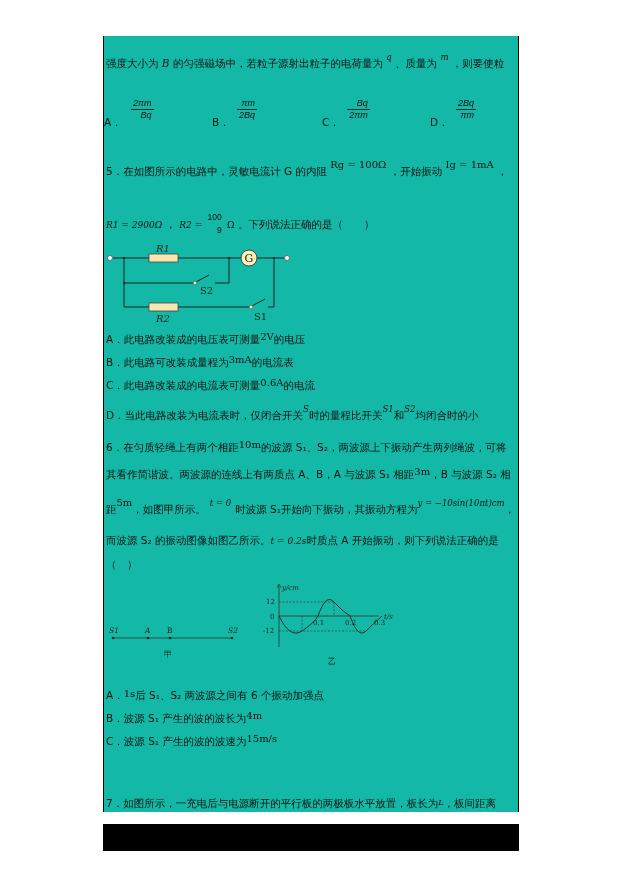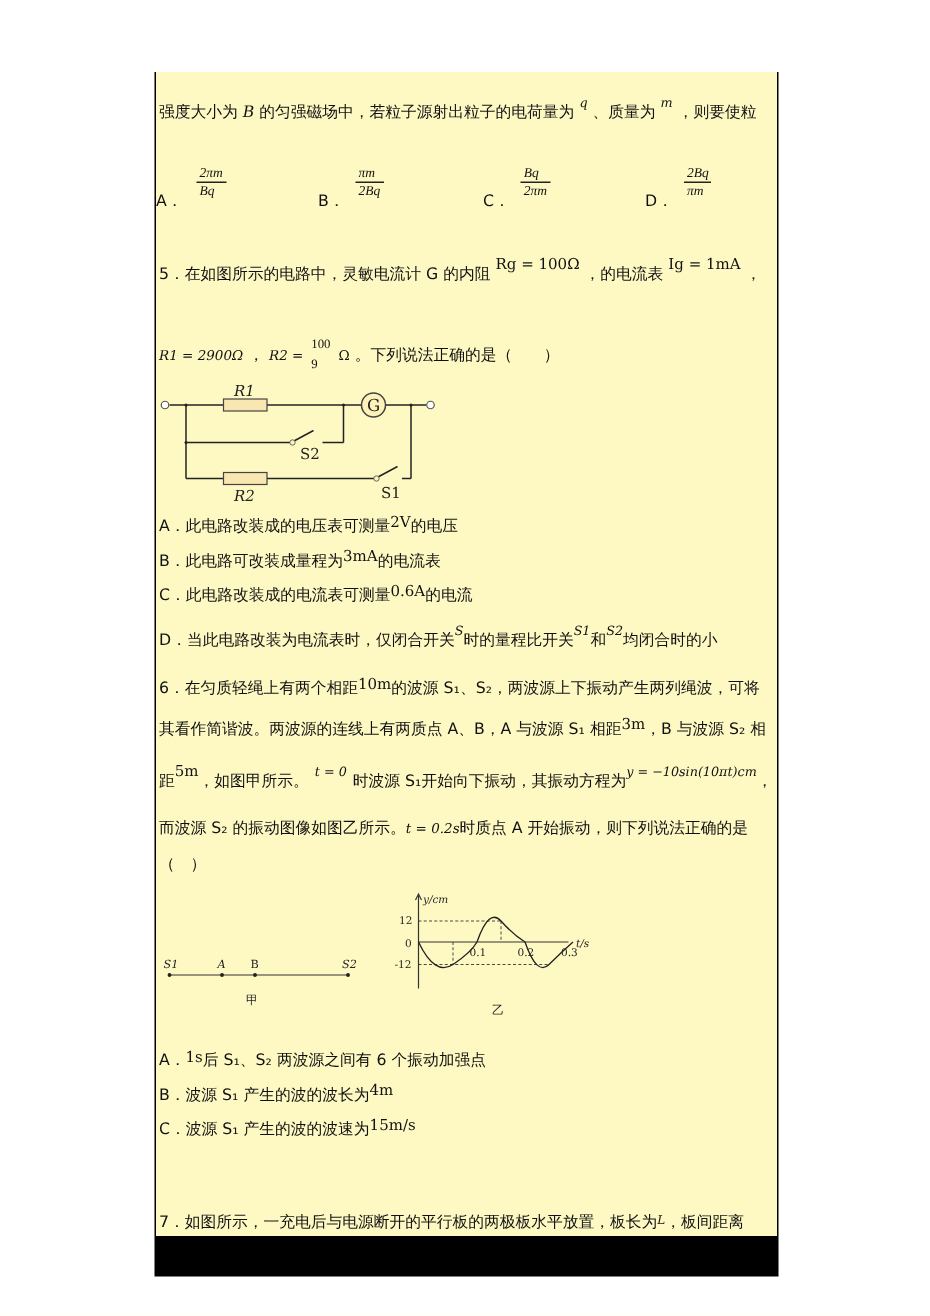--- a/index.html
+++ b/index.html
@@ -1,25 +1,25 @@
 <!DOCTYPE html>
 <html><head>
 <meta charset="utf-8">
 <style>
   html, body { margin:0; padding:0; background:#ffffff; }
   body { width:620px; height:877px; position:relative; overflow:hidden;
          font-family:"DejaVu Sans", sans-serif; color:#111; }
-  .page { position:absolute; left:103px; top:48px; width:414px; height:776px;
-          border-left:1.5px solid #000; border-right:1.5px solid #000; background:#fef9c3; }
+  .page { position:absolute; left:103px; top:36px; width:414px; height:776px;
+          border-left:1.5px solid #000; border-right:1.5px solid #000; background:#14b8a6; }
   .bottom-bar { position:absolute; left:103px; top:824px; width:416px; height:27px; background:#000; }
   .ln { position:absolute; left:2px; font-size:10.5px; white-space:nowrap; line-height:14px; }
   .m { font-family:"DejaVu Serif", serif; font-style:italic; }
   .sup { font-family:"DejaVu Serif", serif; font-size:10px; position:relative; top:-7px; }
   .sup-i { font-family:"DejaVu Serif", serif; font-style:italic; font-size:8.5px; position:relative; top:-7px; }
-  .frac { display:inline-block; vertical-align:middle; text-align:left; font-family:Liberation Serif, serif; font-style:italic; font-size:9px; line-height:11px; }
+  .frac { display:inline-block; vertical-align:middle; text-align:right; font-family:Liberation Sans, sans-serif; font-style:italic; font-size:9px; line-height:11px; }
   .frac .num { display:block; border-bottom:0.8px solid #222; padding:0 2px; }
   .frac .den { display:block; padding:0 2px; }
   .opt { position:absolute; font-size:10.5px; white-space:nowrap; }
   svg text { font-family:"DejaVu Serif", serif; }
 </style>
 </head>
 <body>
 
 <div class="page">
 
@@ -58,21 +58,21 @@
     <span style="position:relative;top:13px;">D．</span>
     <span class="frac" style="margin-left:4px;">
       <span class="num">2Bq</span>
       <span class="den">πm</span>
     </span>
   </div>
 
   <div class="ln" style="top:128px;">
     <span>5．在如图所示的电路中，灵敏电流计 G 的内阻</span>
     <span class="sup">Rg = 100Ω</span>
-    <span>，的电流表</span>
+    <span>，开始振动</span>
     <span class="sup">Ig = 1mA</span>
     <span>，</span>
   </div>
   <div class="ln" style="top:178px;">
     <span class="m" style="font-size:9px;">R1 = 2900Ω</span>
     <span>，</span>
     <span class="m" style="font-size:9px;">R2 =</span>
     <span class="frac" style="font-style:normal;font-size:8.5px;">
       <span class="den" style="position:relative;top:-2px;">100</span>
       <span class="den">9</span>

